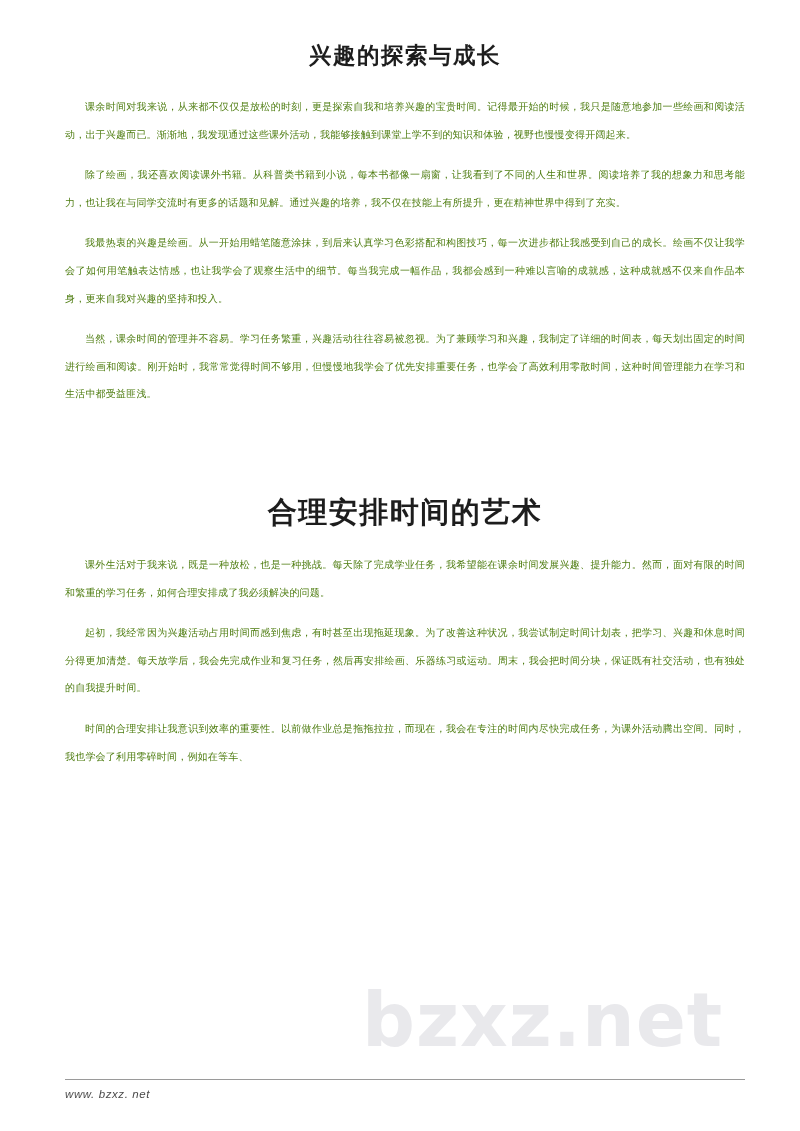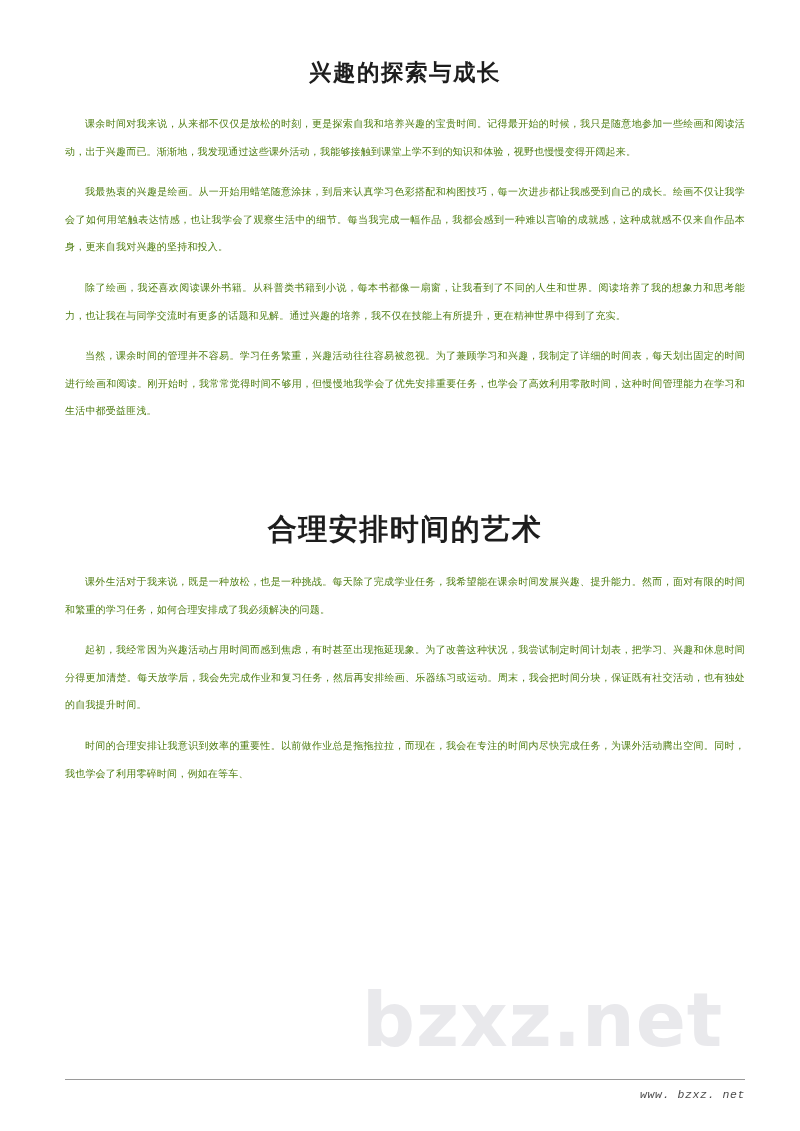--- a/index.html
+++ b/index.html
@@ -43,21 +43,21 @@
   
   .content {
     position: relative;
     z-index: 2;
     padding: 0 55px 0 65px;
     box-sizing: border-box;
   }
 
   .doc-title {
     margin: 0;
-    padding-top: 55px;
+    padding-top: 38px;
     text-align: center;
     font-family: "DejaVu Sans", "Liberation Sans", sans-serif;
     font-weight: 700;
     font-size: 22.5px;
     line-height: 34px;
     letter-spacing: 1.5px;
     color: #1d1d1d;
   }
 
   .section-2 .doc-title {
@@ -95,44 +95,44 @@
   }
 
   .footer-rule {
     height: 1px;
     background: #9a9a9a;
     margin-top: 14px;
   }
 
   .footer-url {
     margin-top: 8px;
-    text-align: right;
-    font-family: Liberation Mono, monospace;
+    text-align: left;
+    font-family: Liberation Sans, sans-serif;
     font-style: italic;
     font-size: 11.5px;
     letter-spacing: 0.6px;
     color: #4a4a4a;
   }
 </style>
 </head>
 <body>
 
 <div class="page">
 
   <div class="watermark">bzxz.net</div>
 
   <div class="content">
 
     <div class="section-1">
       <h1 class="doc-title">兴趣的探索与成长</h1>
 
       <div class="body">
         <p class="para">课余时间对我来说，从来都不仅仅是放松的时刻，更是探索自我和培养兴趣的宝贵时间。记得最开始的时候，我只是随意地参加一些绘画和阅读活动，出于兴趣而已。渐渐地，我发现通过这些课外活动，我能够接触到课堂上学不到的知识和体验，视野也慢慢变得开阔起来。</p>
+        <p class="para">除了绘画，我还喜欢阅读课外书籍。从科普类书籍到小说，每本书都像一扇窗，让我看到了不同的人生和世界。阅读培养了我的想象力和思考能力，也让我在与同学交流时有更多的话题和见解。通过兴趣的培养，我不仅在技能上有所提升，更在精神世界中得到了充实。</p>
         <p class="para">我最热衷的兴趣是绘画。从一开始用蜡笔随意涂抹，到后来认真学习色彩搭配和构图技巧，每一次进步都让我感受到自己的成长。绘画不仅让我学会了如何用笔触表达情感，也让我学会了观察生活中的细节。每当我完成一幅作品，我都会感到一种难以言喻的成就感，这种成就感不仅来自作品本身，更来自我对兴趣的坚持和投入。</p>
-        <p class="para">除了绘画，我还喜欢阅读课外书籍。从科普类书籍到小说，每本书都像一扇窗，让我看到了不同的人生和世界。阅读培养了我的想象力和思考能力，也让我在与同学交流时有更多的话题和见解。通过兴趣的培养，我不仅在技能上有所提升，更在精神世界中得到了充实。</p>
         <p class="para">当然，课余时间的管理并不容易。学习任务繁重，兴趣活动往往容易被忽视。为了兼顾学习和兴趣，我制定了详细的时间表，每天划出固定的时间进行绘画和阅读。刚开始时，我常常觉得时间不够用，但慢慢地我学会了优先安排重要任务，也学会了高效利用零散时间，这种时间管理能力在学习和生活中都受益匪浅。</p>
       </div>
     </div>
 
     <div class="section-2">
       <h1 class="doc-title">合理安排时间的艺术</h1>
 
       <div class="body">
         <p class="para">课外生活对于我来说，既是一种放松，也是一种挑战。每天除了完成学业任务，我希望能在课余时间发展兴趣、提升能力。然而，面对有限的时间和繁重的学习任务，如何合理安排成了我必须解决的问题。</p>
         <p class="para">起初，我经常因为兴趣活动占用时间而感到焦虑，有时甚至出现拖延现象。为了改善这种状况，我尝试制定时间计划表，把学习、兴趣和休息时间分得更加清楚。每天放学后，我会先完成作业和复习任务，然后再安排绘画、乐器练习或运动。周末，我会把时间分块，保证既有社交活动，也有独处的自我提升时间。</p>

